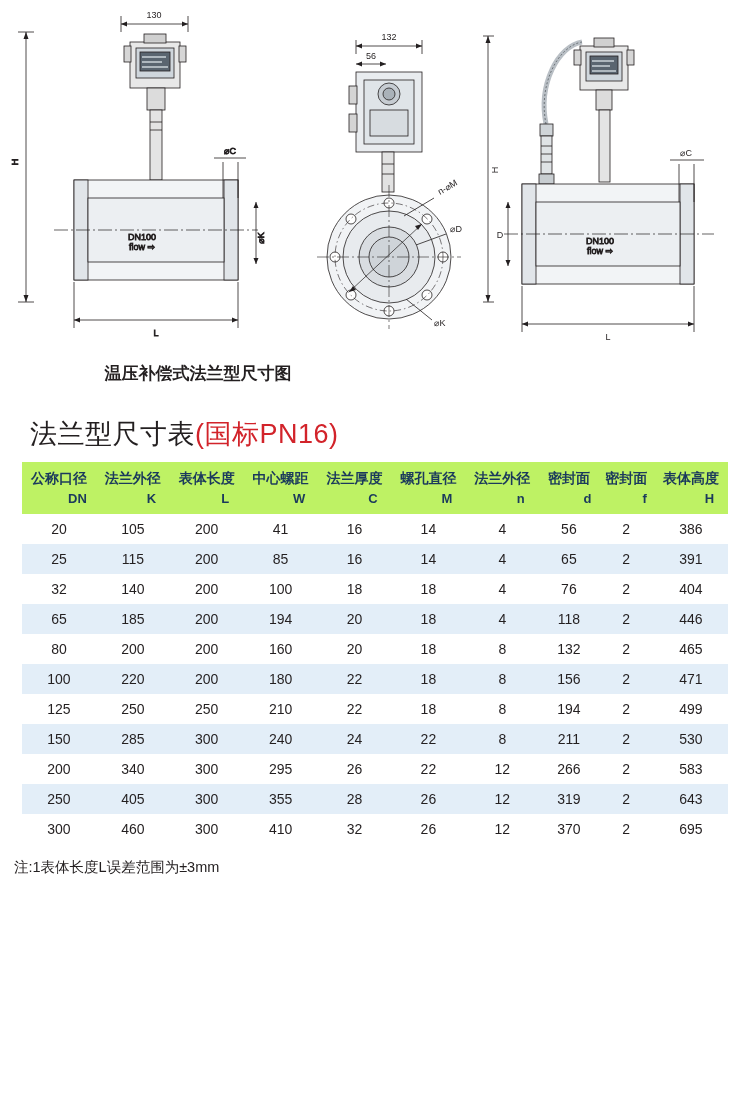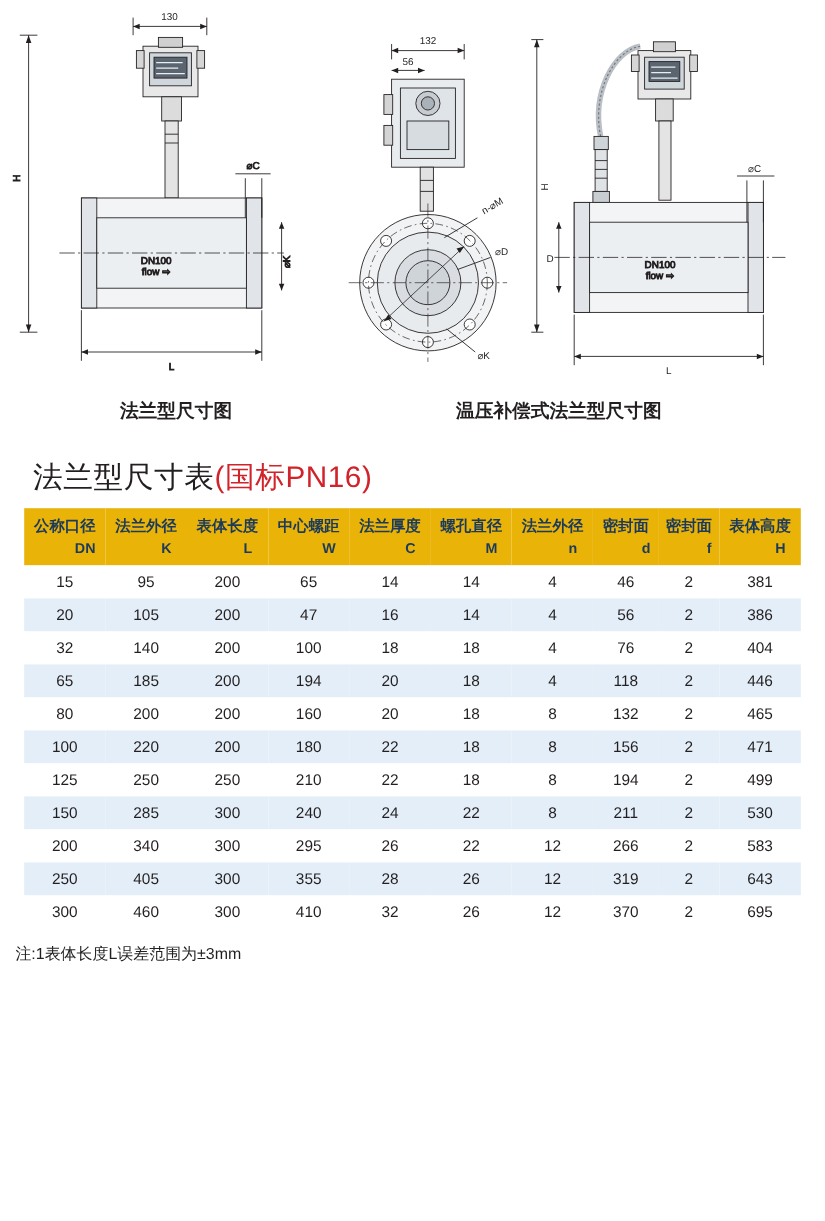--- a/index.html
+++ b/index.html
@@ -51,21 +51,21 @@
   
   .tbl-wrap {
     margin: 0 22px;
   }
   table.dim {
     border-collapse: collapse;
     width: 706px;
     font-size: 13.5px;
   }
   table.dim thead th {
-    background: #eab308;
+    background: #bef264;
     color: #1b3a5c;
     font-weight: bold;
     font-size: 14px;
     line-height: 1.35;
     padding: 7px 0 7px 0;
     border: none;
     vertical-align: middle;
   }
   table.dim thead th .sym {
     display: block;
@@ -272,21 +272,20 @@
       <line x1="212" y1="162" x2="212" y2="200"></line>
       <line x1="188" y1="158" x2="222" y2="158"></line>
     </g>
     <text class="dt" x="16" y="168" transform="rotate(-90 16 168)" text-anchor="middle">H</text>
     <text class="dt" x="18" y="236" text-anchor="middle">D</text>
     <text class="dt" x="126" y="338" text-anchor="middle">L</text>
     <text class="dt" x="204" y="154" text-anchor="middle">⌀C</text>
   </svg>
 
   <div class="caption-row">
-    <div class="caption c1">法兰型尺寸图</div>
     <div class="caption c2">温压补偿式法兰型尺寸图</div>
   </div>
 </div>
 
 <div class="table-title">
   <span class="black">法兰型尺寸表</span><span class="red">(国标PN16)</span>
 </div>
 
 <div class="tbl-wrap">
   <table class="dim">
@@ -299,42 +298,42 @@
         <th><span>法兰厚度</span><span class="sym">C</span></th>
         <th><span>螺孔直径</span><span class="sym">M</span></th>
         <th><span>法兰外径</span><span class="sym">n</span></th>
         <th><span>密封面</span><span class="sym">d</span></th>
         <th><span>密封面</span><span class="sym">f</span></th>
         <th><span>表体高度</span><span class="sym">H</span></th>
       </tr>
     </thead>
     <tbody id="tbody">
         <tr>
-          <td>15</td>
-          <td>95</td>
-          <td>200</td>
-          <td>65</td>
-          <td>14</td>
-          <td>14</td>
-          <td>4</td>
-          <td>46</td>
-          <td>2</td>
-          <td>381</td>
-        </tr>
-        <tr>
           <td>20</td>
           <td>105</td>
           <td>200</td>
-          <td>47</td>
+          <td>41</td>
           <td>16</td>
           <td>14</td>
           <td>4</td>
           <td>56</td>
           <td>2</td>
           <td>386</td>
+        </tr>
+        <tr>
+          <td>25</td>
+          <td>115</td>
+          <td>200</td>
+          <td>85</td>
+          <td>16</td>
+          <td>14</td>
+          <td>4</td>
+          <td>65</td>
+          <td>2</td>
+          <td>391</td>
         </tr>
         <tr>
           <td>32</td>
           <td>140</td>
           <td>200</td>
           <td>100</td>
           <td>18</td>
           <td>18</td>
           <td>4</td>
           <td>76</td>

